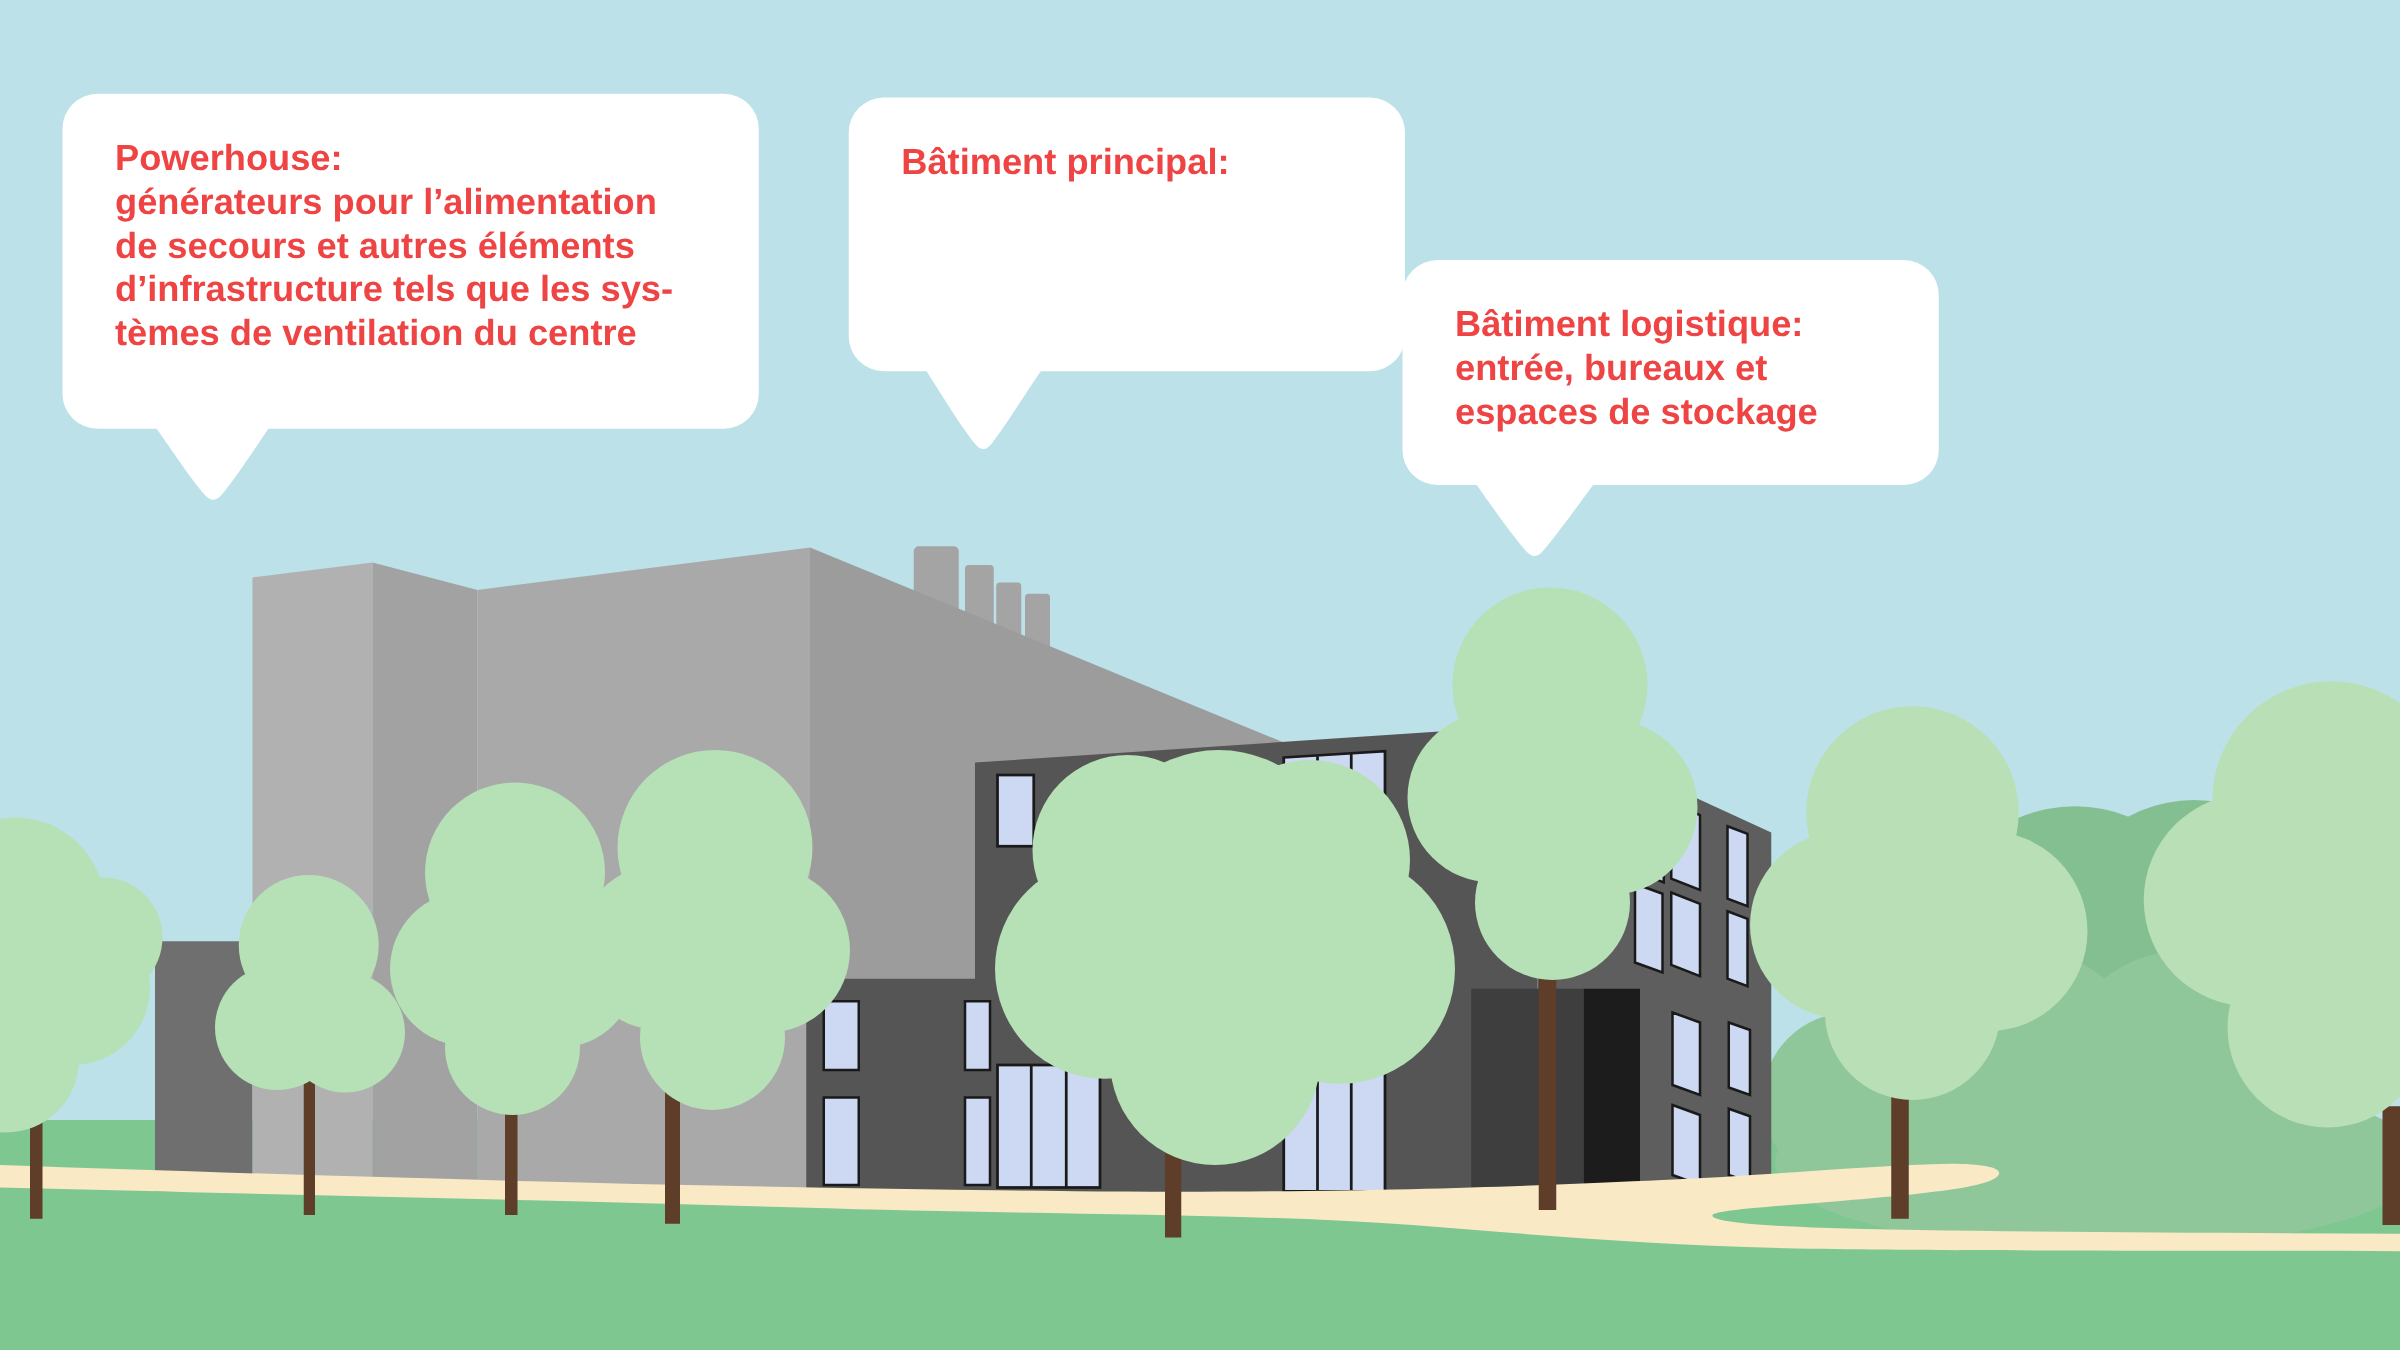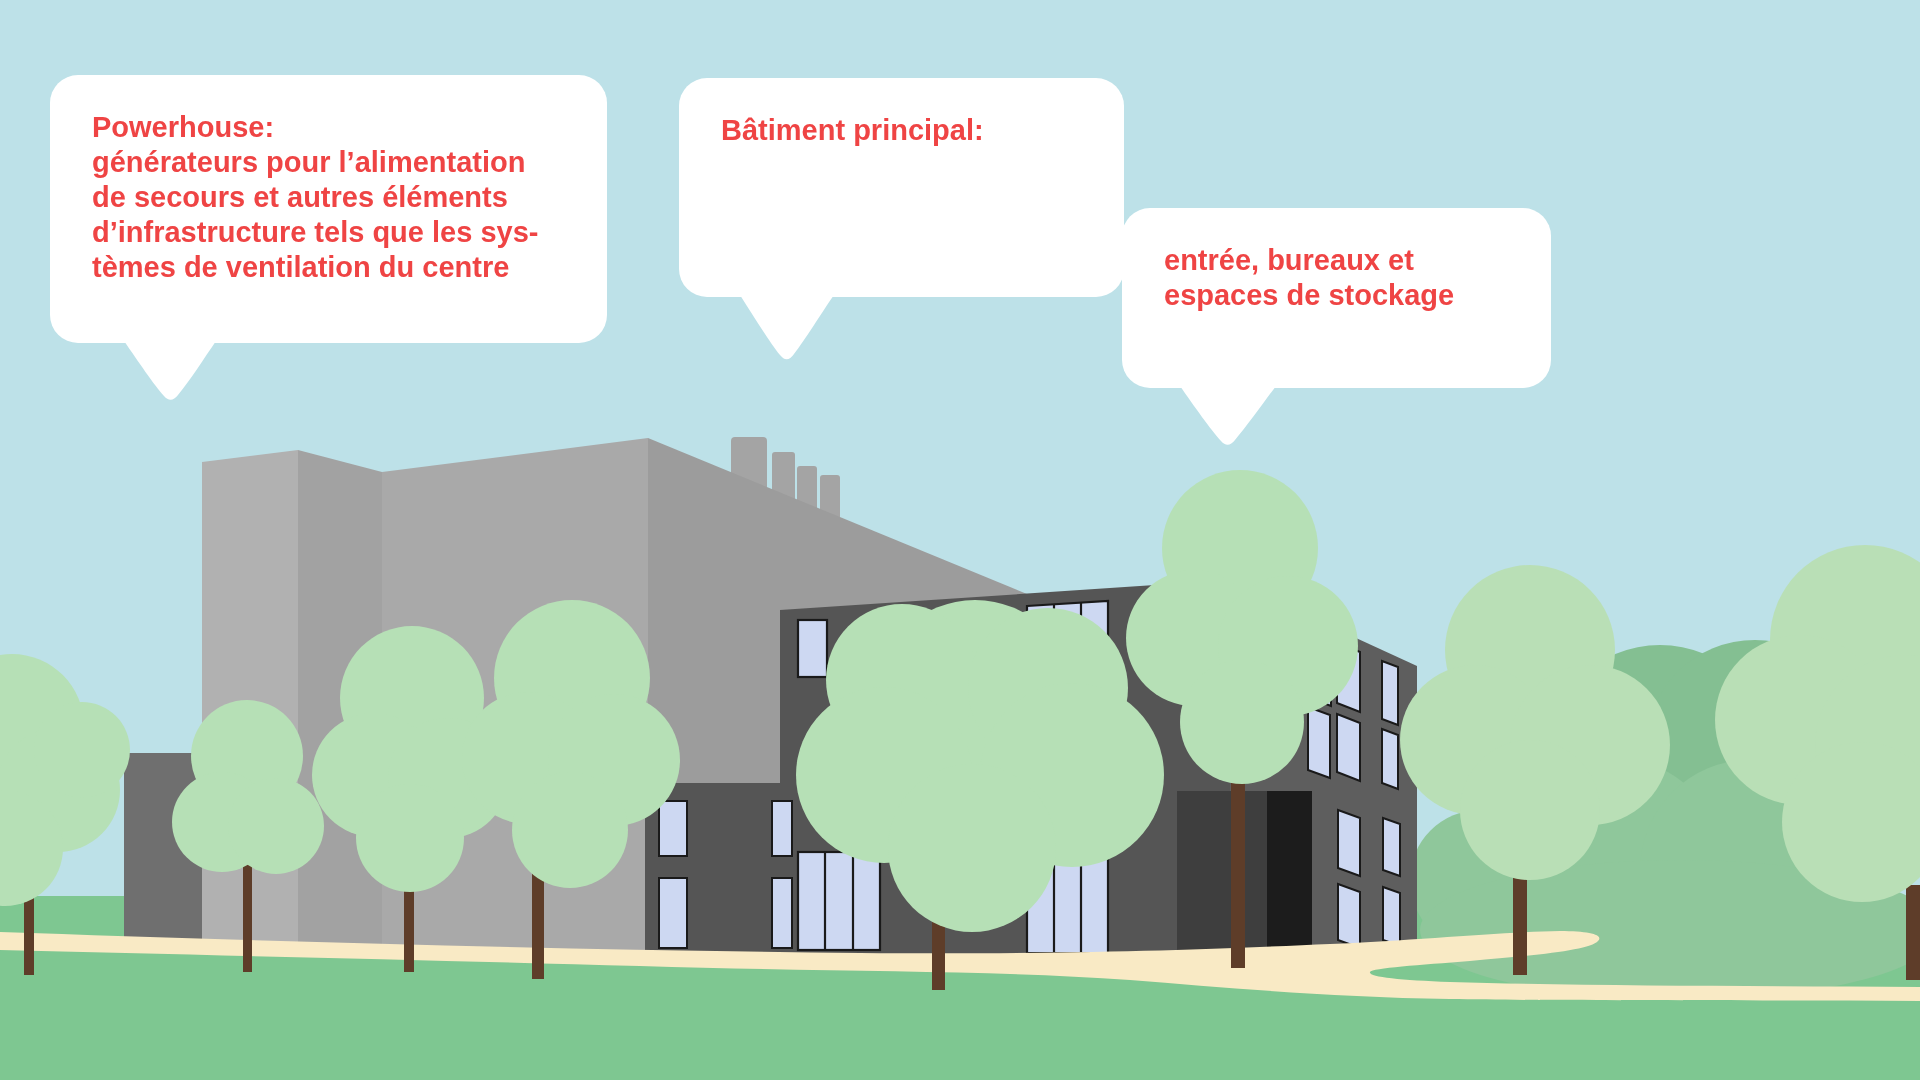--- a/index.html
+++ b/index.html
@@ -191,18 +191,19 @@
 </div>
 
 <div class="bubble" id="bubble-principal">
   <h3>Bâtiment principal:</h3>
   <svg class="tail" width="98" height="70" viewBox="0 0 98 70">
     <path d="M2,0 C16,22 32,48 42,60 Q49,69 56,59 C67,45 84,17 96,0 Z" fill="#ffffff"></path>
   </svg>
 </div>
 
 <div class="bubble" id="bubble-logistique">
+  <h3>Bâtiment logistique:</h3>
   <p>entrée, bureaux et
 espaces de stockage</p>
   <svg class="tail" width="100" height="63" viewBox="0 0 100 63">
     <path d="M2,0 C16,20 33,44 43,55 Q50,63 57,54 C69,40 86,16 98,0 Z" fill="#ffffff"></path>
   </svg>
 </div>
 
 </body></html>

